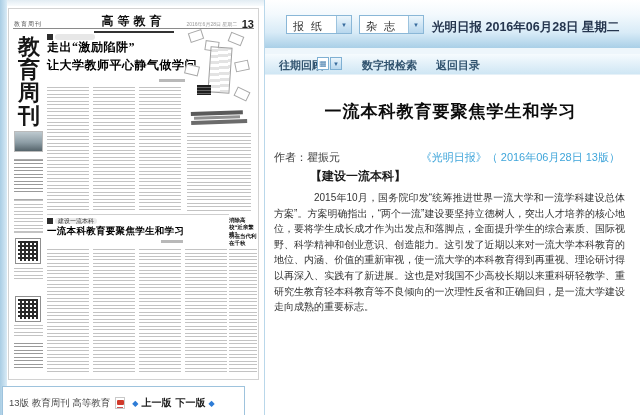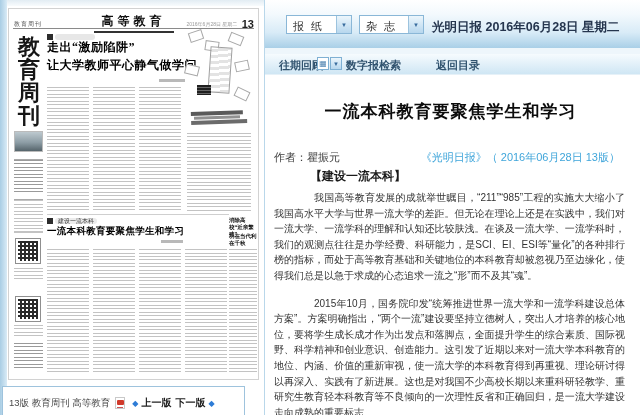--- a/index.html
+++ b/index.html
@@ -96,21 +96,21 @@
   .r-date { position:absolute; left:167px; top:19px; font-size:12.5px; font-weight:bold; color:#25354e; white-space:nowrap; }
 
   .tlink { position:absolute; top:4px; cursor:pointer; white-space:nowrap; }
   .t-past { left:14px; }
   .t-widget { position:absolute; left:52px; top:3px; display:flex; }
   .t-widget .wbox { width:12px; height:13px; border:1px solid #7fb0d3; background:#fff;
                     display:flex; align-items:center; justify-content:center; cursor:pointer; }
   .t-widget .wbox.grid::after { content:"▦"; font-size:8px; color:#4d82b0; }
   .t-widget .wbox.drop { background:linear-gradient(#ecf6fc,#b7d7ee); margin-left:1px; }
   .t-widget .wbox.drop::after { content:"▼"; font-size:6px; color:#3a6d9e; }
-  .t-search { left:81px; }
+  .t-search { left:97px; }
   .t-toc { left:139px;margin-left:32px; }
   .t-issue-nav { position:absolute; right:28px; top:4px; white-space:nowrap; }
   .t-issue-nav .ang { color:#6d93b4; font-weight:normal; }
   .t-issue-nav .lnk { cursor:pointer; margin:0 4px; }
 
   .a-title { position:absolute; left:12px; right:16px; top:100px; text-align:center;
              font-size:17px; font-weight:bold; color:#0c0c0c; letter-spacing:1px; white-space:nowrap; }
   .a-meta-author { position:absolute; left:9px; top:150px; font-size:11px; color:#3d3d3d; }
   .a-meta-src { position:absolute; right:20px; top:150px; font-size:11px; color:#3fa5da; }
   .a-sectag { position:absolute; left:45px; top:168px; font-size:12px; font-weight:bold; color:#1a1a1a; }
@@ -232,18 +232,17 @@
       <span class="tlink t-search">数字报检索</span>
       <span class="tlink t-toc">返回目录</span>
     </div>
 
     <div class="a-title">一流本科教育要聚焦学生和学习</div>
     <div class="a-meta-author">作者：瞿振元</div>
     <div class="a-meta-src">《光明日报》（ 2016年06月28日 13版）</div>
     <div class="a-sectag">【建设一流本科】</div>
 
     <div class="a-body">
-      <p>我国高等教育发展的成就举世瞩目，“211”“985”工程的实施大大缩小了我国高水平大学与世界一流大学的差距。但无论在理论上还是在实践中，我们对一流大学、一流学科的理解和认知还比较肤浅。在谈及一流大学、一流学科时，我们的观测点往往是办学经费、科研能力，是SCI、EI、ESI等“量化”的各种排行榜的指标，而处于高等教育基础和关键地位的本科教育却被忽视乃至边缘化，使得我们总是以急于求成的心态追求一流之“形”而不及其“魂”。</p>
       <p>2015年10月，国务院印发“统筹推进世界一流大学和一流学科建设总体方案”。方案明确指出，“两个一流”建设要坚持立德树人，突出人才培养的核心地位，要将学生成长成才作为出发点和落脚点，全面提升学生的综合素质、国际视野、科学精神和创业意识、创造能力。这引发了近期以来对一流大学本科教育的地位、内涵、价值的重新审视，使一流大学的本科教育得到再重视、理论研讨得以再深入、实践有了新进展。这也是对我国不少高校长期以来重科研轻教学、重研究生教育轻本科教育等不良倾向的一次理性反省和正确回归，是一流大学建设走向成熟的重要标志。</p>
     </div>
   </div>
 
 </div>
 
 </body></html>

